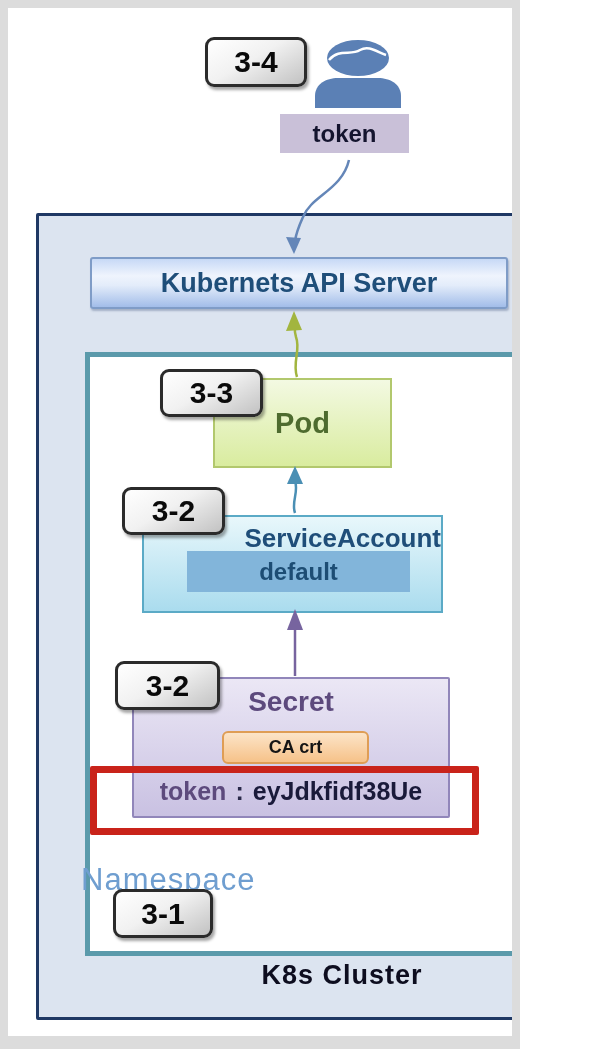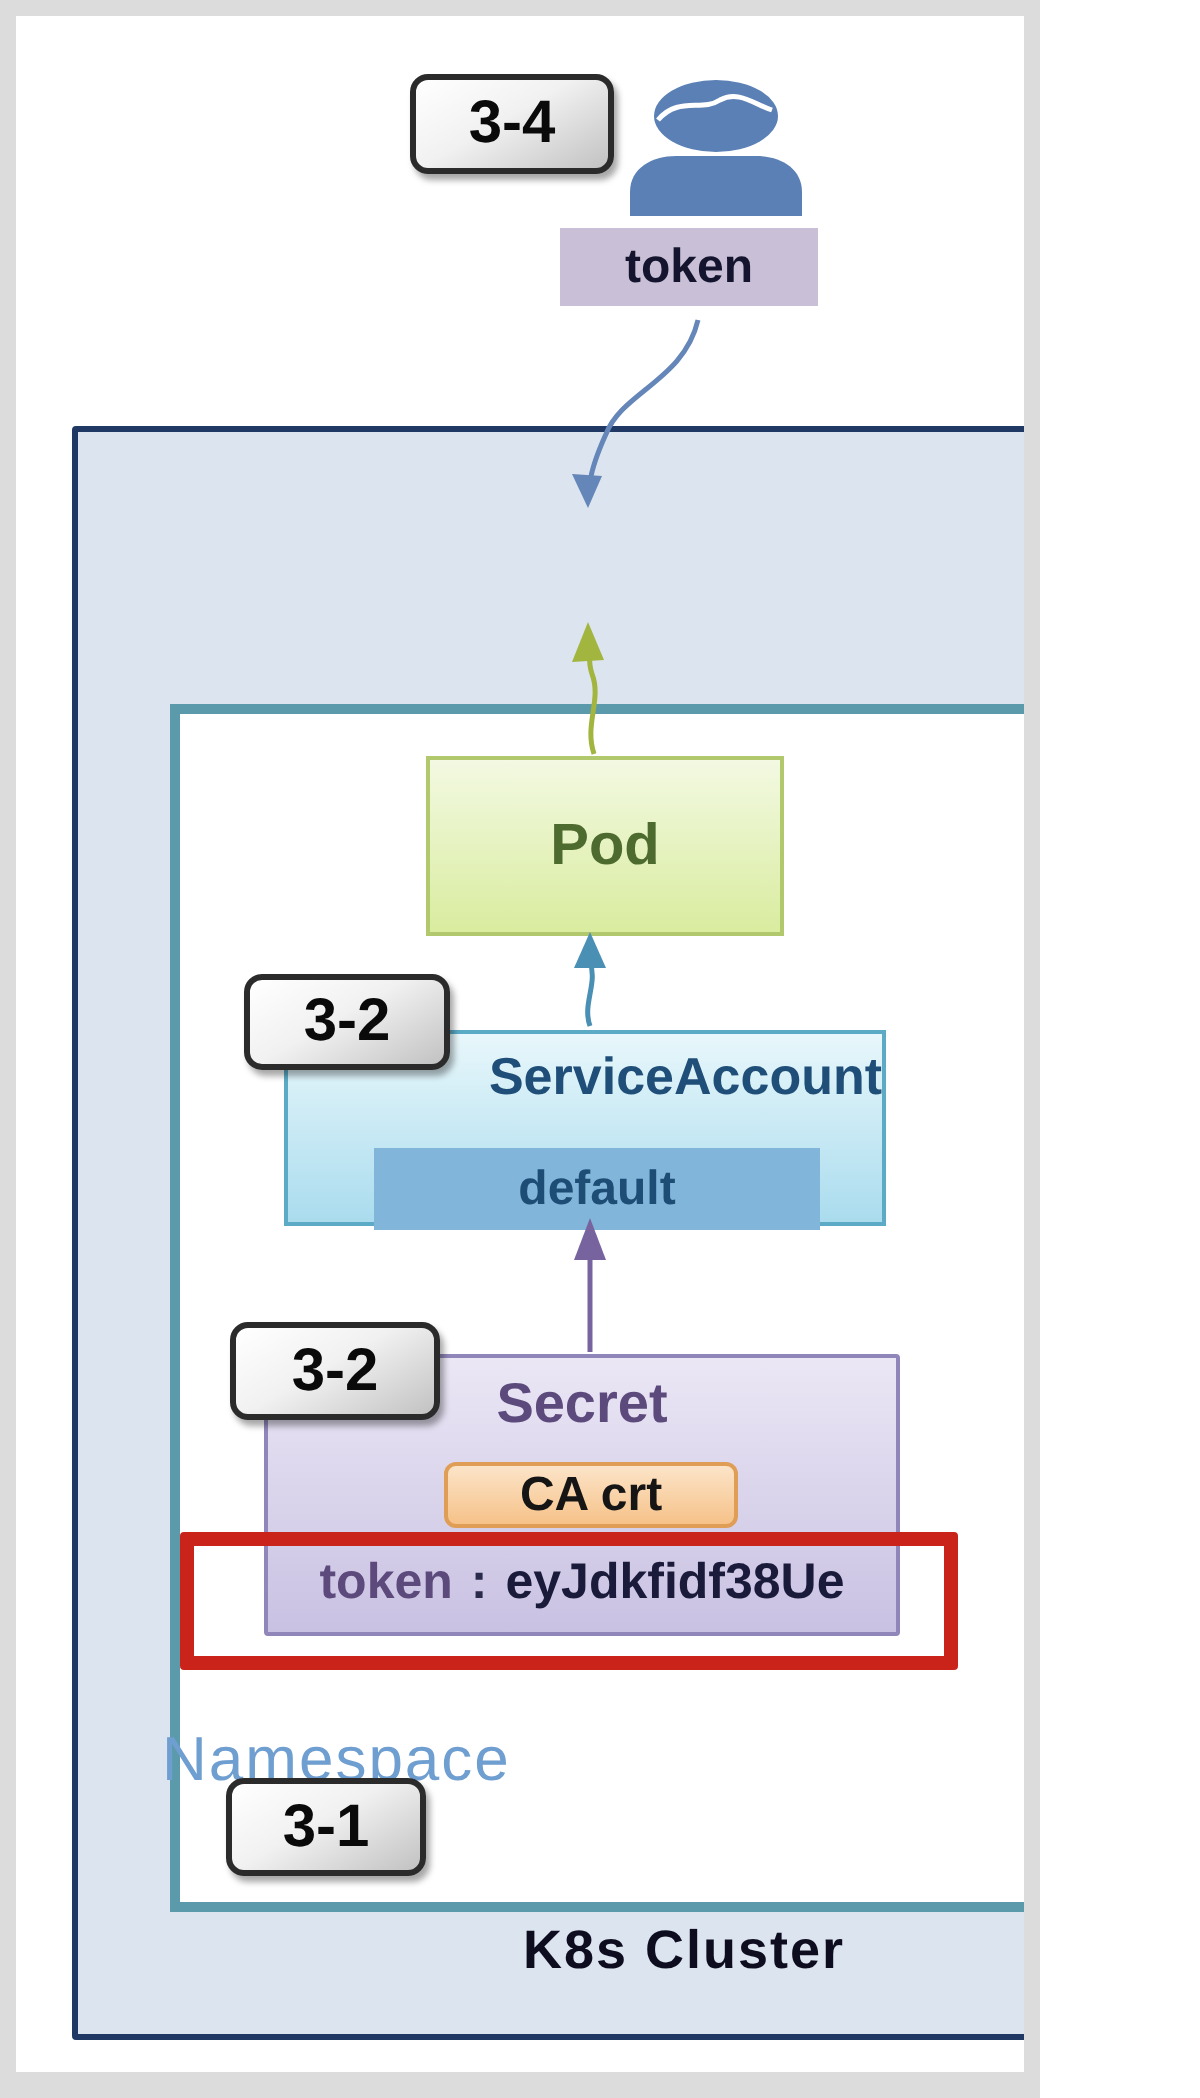--- a/index.html
+++ b/index.html
@@ -69,39 +69,39 @@
 
   .sa-box{
     position:absolute;left:142px;top:515px;width:301px;height:98px;
     background:linear-gradient(180deg,#e8f7fb 0%,#aadcee 100%);
     border:2px solid #5baac6;box-sizing:border-box;z-index:5;
   }
   .sa-title{
     margin-top:6px;text-align:right;font-weight:bold;font-size:26px;color:#1f4e79;
   }
   .default-bar{
-    position:absolute;left:43px;top:57px;width:223px;height:41px;
+    position:absolute;left:43px;top:34px;width:223px;height:41px;
     background:#82b5da;display:flex;align-items:center;justify-content:center;
     font-weight:bold;font-size:24px;color:#1d4d74;
   }
 
   .secret-box{
     position:absolute;left:132px;top:677px;width:318px;height:141px;
     background:linear-gradient(180deg,#ebe7f5 0%,#c9c1e2 100%);
     border:2px solid #9186ba;border-radius:2px;box-sizing:border-box;z-index:5;
   }
   .secret-title{
     margin-top:7px;text-align:center;font-weight:bold;font-size:28px;color:#5d4a7d;
   }
   .ca-chip{
     position:absolute;left:88px;top:52px;width:147px;height:33px;
     background:linear-gradient(180deg,#fce4c8 0%,#f6c289 100%);
     border:2px solid #df9d55;border-radius:6px;box-sizing:border-box;
     display:flex;align-items:center;justify-content:center;
-    font-weight:bold;font-size:24px;color:#151515;
+    font-weight:bold;font-size:18px;color:#151515;
   }
   .token-row{
     position:absolute;left:0;bottom:10px;width:100%;
     display:flex;align-items:center;justify-content:center;gap:9px;
     font-weight:bold;font-size:25px;
   }
   .token-key{color:#5d4a7d;}
   .token-sep{color:#2a2a4a;}
   .token-val{color:#1a1a3a;}
 
@@ -133,24 +133,26 @@
     <ellipse cx="47" cy="20" rx="31" ry="18" fill="#5b80b5"></ellipse>
     <path d="M18,22 C28,10 40,18 49,12 C58,7 66,14 75,17" stroke="#ffffff" stroke-width="2.5" fill="none"></path>
     <path d="M4,70 L4,58 C4,46 15,40 27,40 L67,40 C79,40 90,46 90,58 L90,70 Z" fill="#5b80b5"></path>
   </svg>
 
   <div class="token-label">token</div>
 
   <div class="cluster"></div>
   <div class="cluster-label">K8s Cluster</div>
 
+  <div class="api-box">Kubernets API Server</div>
 
   <div class="ns-box"></div>
 
   <div class="pod-box">Pod</div>
+  <div class="badge badge-33">3-3</div>
 
   <div class="sa-box">
     <div class="sa-title">ServiceAccount</div>
     <div class="default-bar">default</div>
   </div>
   <div class="badge badge-32a">3-2</div>
 
   <div class="secret-box">
     <div class="secret-title">Secret</div>
     <div class="ca-chip">CA crt</div>

